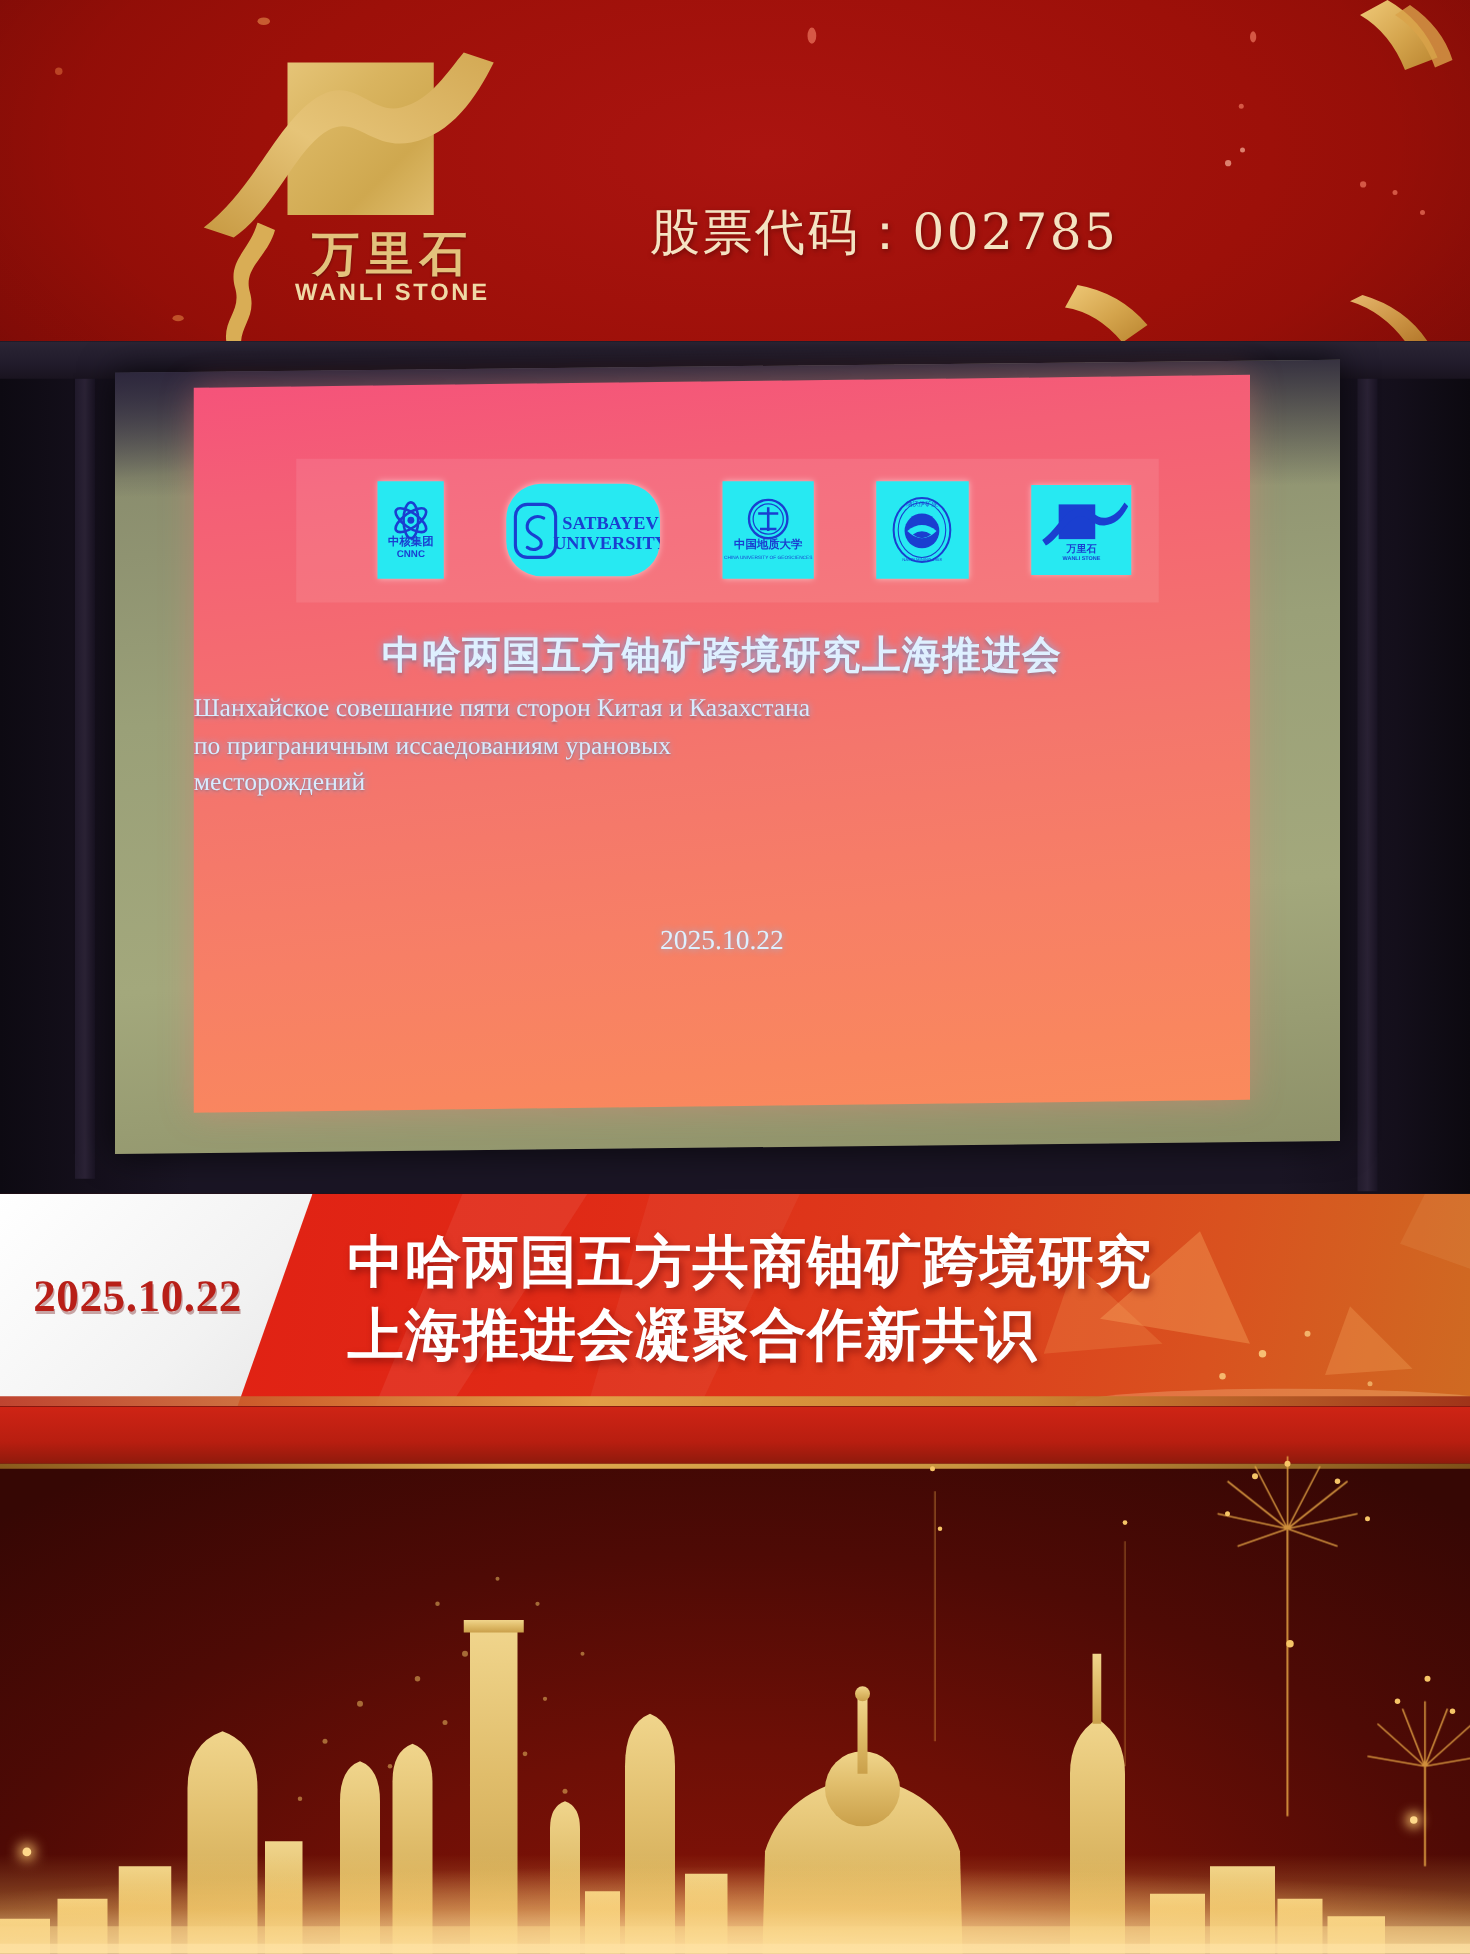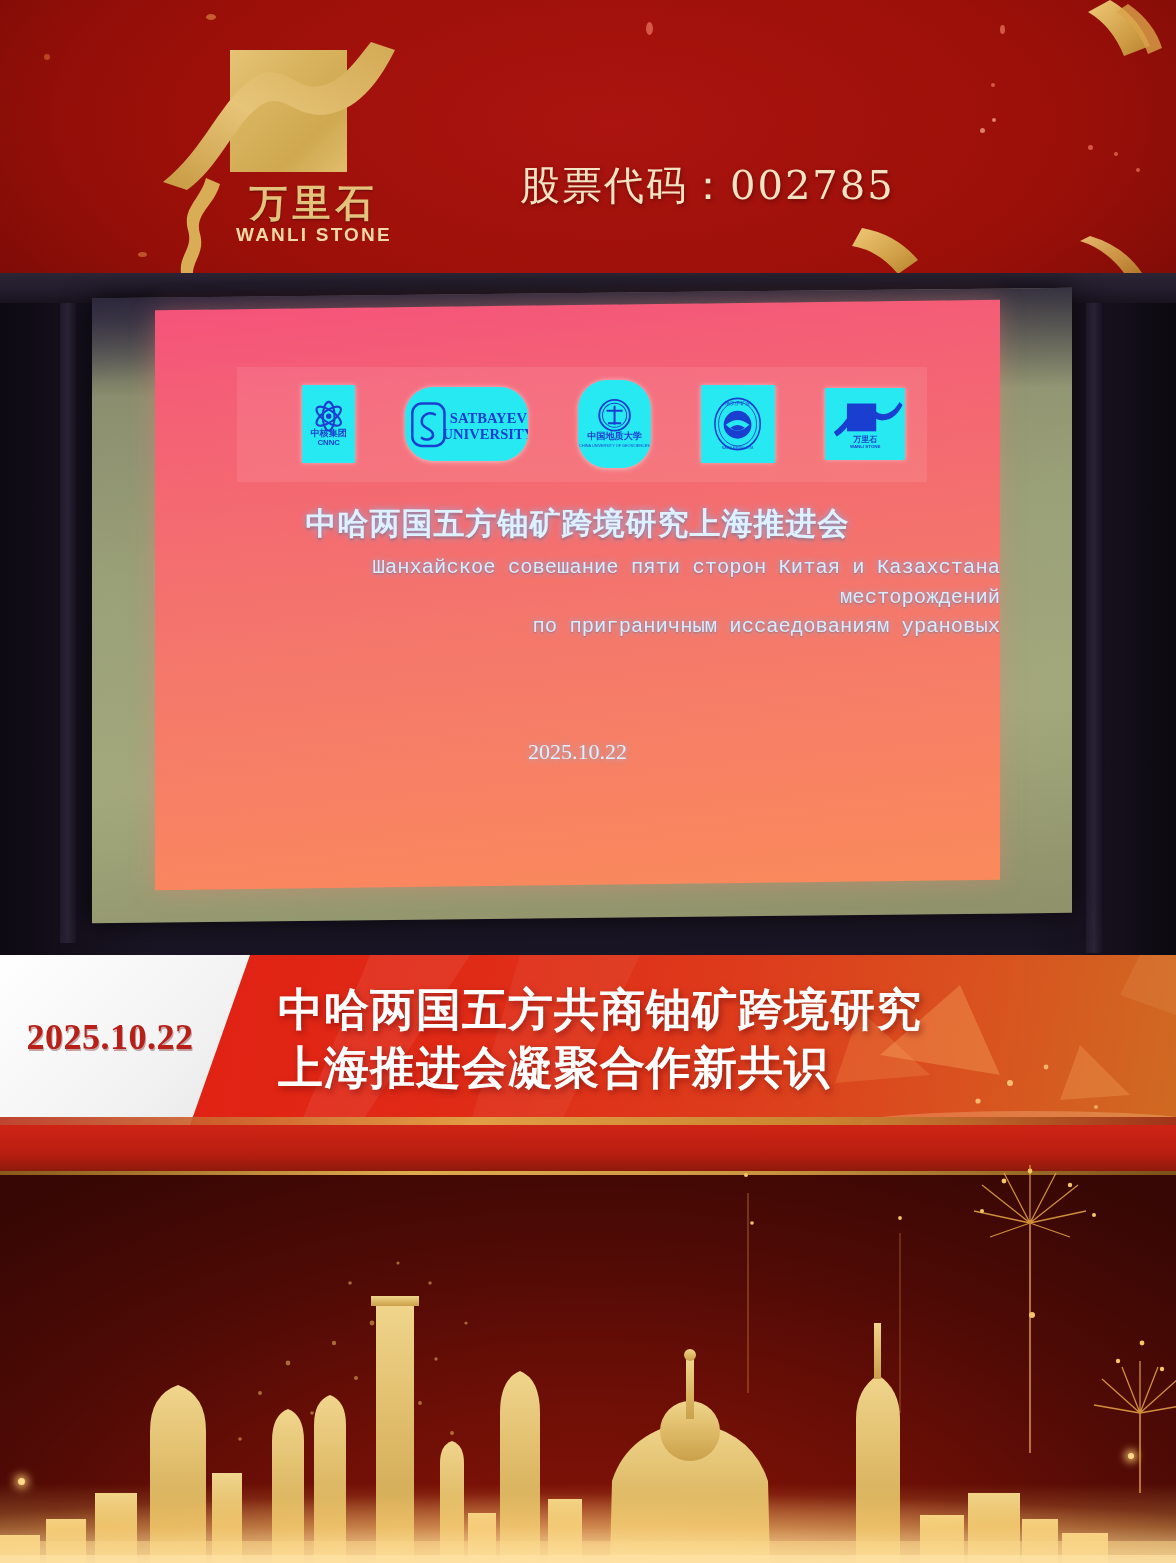--- a/index.html
+++ b/index.html
@@ -106,36 +106,35 @@
     position: absolute; left: 110px; top: 78px; width: 640px; height: 82px;
     display: flex; align-items: center; gap: 13px;
   }
   .org-logo {
     background: #27e9f2; display: flex; align-items: center; justify-content: center;
     box-shadow: 0 0 5px rgba(255,255,255,.5);
     overflow: hidden; position: relative; margin-left: 37px;
   }
   .org-cnnc  { width: 73px; height: 78px; }
   .org-satb  { width: 168px; height: 74px; border-radius: 28px; }
-  .org-cug   { width: 100px; height: 88px; border-radius: 29px; }
+  .org-cug   { width: 100px; height: 78px; }
   .org-nav   { width: 100px; height: 78px; }
   .org-wanli { width: 110px; height: 72px; }
 
   .slide-title-cn {
     position: absolute; left: 0; top: 198px; width: 100%; text-align: center;
     color: #dff0ff; font-size: 31px; font-weight: bold;
     font-family: "DejaVu Sans", sans-serif; letter-spacing: 1px;
     text-shadow: 0 0 7px rgba(120,190,255,.85), 0 2px 3px rgba(0,0,0,.25);
   }
   .slide-sub-ru {
-    position: absolute; left: 0; top: 248px; width: 100%; text-align: right;
+    position: absolute; left: 0; top: 248px; width: 100%; text-align: left;
     color: #d8ecff; font-size: 20.5px; line-height: 1.45;
-    font-family: Liberation Mono, monospace;
+    font-family: Liberation Serif, serif;
     text-shadow: 0 0 6px rgba(120,190,255,.8), 0 1px 2px rgba(0,0,0,.25);
-    padding-left: 11px;
   }
   .slide-city {
     position: absolute; left: 0; top: 392px; width: 100%; text-align: center;
     color: #def0ff; font-size: 22px; font-family: "DejaVu Sans", sans-serif;
     text-shadow: 0 0 6px rgba(120,190,255,.85);
   }
   .slide-date {
     position: absolute; left: 0; top: 434px; width: 100%; text-align: center;
     color: #def0ff; font-size: 22px; font-family: "Liberation Serif", serif;
     text-shadow: 0 0 6px rgba(120,190,255,.85);
@@ -320,22 +319,22 @@
               <text x="55" y="60" font-size="11" font-weight="bold" fill="#1a3fd0" text-anchor="middle" font-family="DejaVu Sans, sans-serif">万里石</text>
               <text x="55" y="69" font-size="6" font-weight="bold" fill="#1a3fd0" text-anchor="middle" font-family="Liberation Sans, sans-serif">WANLI STONE</text>
             </svg>
           </div>
         </div>
 
         <div class="slide-title-cn">中哈两国五方铀矿跨境研究上海推进会</div>
 
         <div class="slide-sub-ru">
           <div>Шанхайское совешание пяти сторон Китая и Казахстана</div>
+          <div>по приграничным иссаедованиям урановых</div>
           <div>месторождений</div>
-          <div>по приграничным иссаедованиям урановых</div>
         </div>
 
         <div class="slide-date">2025.10.22</div>
       </div>
     </div>
   </div>
 
   <div class="caption">
     <div class="cap-red"></div>
 

